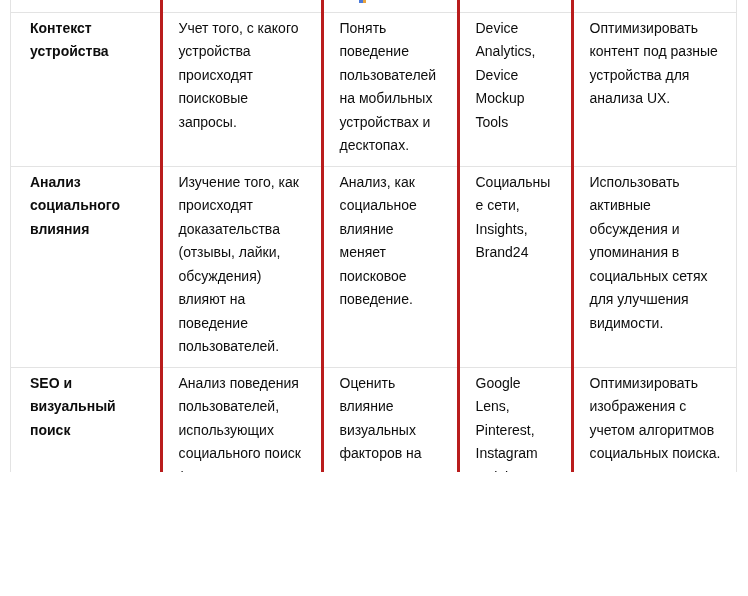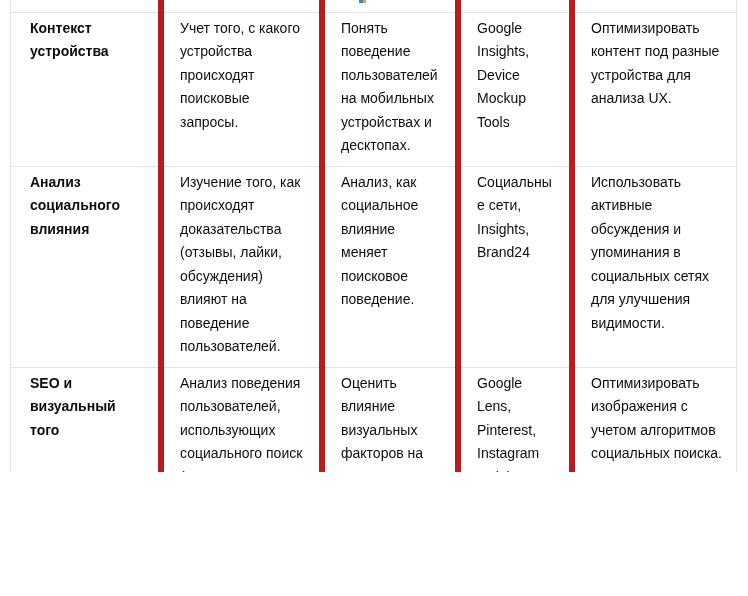--- a/index.html
+++ b/index.html
@@ -27,21 +27,21 @@
   }
   table.data-table {
     width: 100%;
     border-collapse: collapse;
     table-layout: fixed;
     font-size: 14px;
     line-height: 23.5px;
     color: #0d0d0d;
   }
   table.data-table td, table.data-table th {
-    border-left: 6px solid #b91c1c;
+    border-left: 3px solid #b91c1c;
     border-top: 1px solid #e3e3e3;
     vertical-align: top;
     text-align: left;
     padding: 4px 14px 8px 16px;
     font-weight: 400;
     word-wrap: break-word;
   }
   table.data-table td:first-child, table.data-table th:first-child {
     border-left: none;
     padding-left: 19px;
@@ -90,32 +90,32 @@
           <td></td>
           <td></td>
           <td></td>
           <td></td>
           <td></td>
         </tr>
         <tr>
           <th scope="row">Контекст устройства</th>
           <td>Учет того, с какого устройства происходят поисковые запросы.</td>
           <td>Понять поведение пользователей на мобильных устройствах и десктопах.</td>
-          <td>Google Insights, Device Mockup Tools</td>
+          <td>Device Analytics, Device Mockup Tools</td>
           <td>Оптимизировать контент под разные устройства для анализа UX.</td>
         </tr>
         <tr>
           <th scope="row">Анализ социального влияния</th>
           <td>Изучение того, как происходят доказательства (отзывы, лайки, обсуждения) влияют на поведение пользователей.</td>
           <td>Анализ, как социальное влияние меняет поисковое поведение.</td>
           <td>Социальные сети, Insights, Brand24</td>
           <td>Использовать активные обсуждения и упоминания в социальных сетях для улучшения видимости.</td>
         </tr>
         <tr>
-          <th scope="row">SEO и визуальный того</th>
+          <th scope="row">SEO и визуальный поиск</th>
           <td>Анализ поведения пользователей, использующих социального поиск (например, через Google Lens).</td>
           <td>Оценить влияние визуальных факторов на поисковые поможет.</td>
           <td>Google Lens, Pinterest, Instagram Insights</td>
           <td>Оптимизировать изображения с учетом алгоритмов социальных поиска.</td>
         </tr>
       </tbody>
     </table>
     <div class="emoji-fragment">
       <span class="frag-left" style="background: rgb(74, 121, 217);"></span>
       <span class="frag-right" style="background: rgb(232, 163, 61);"></span>

